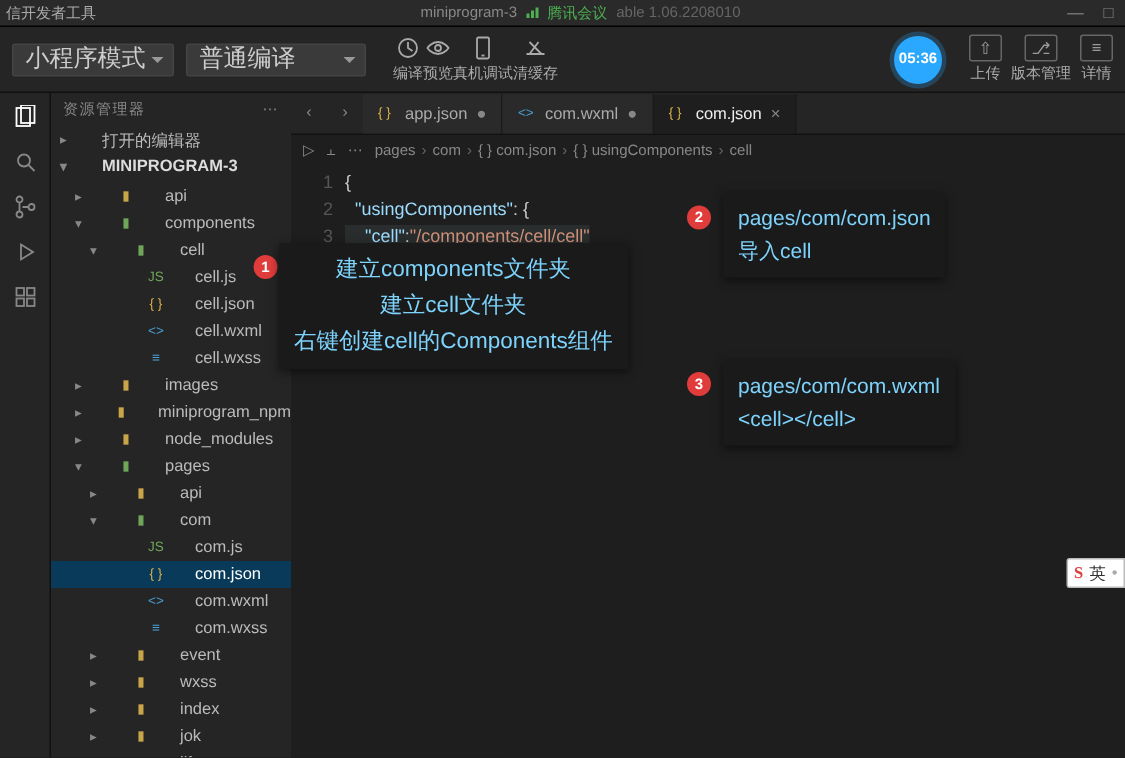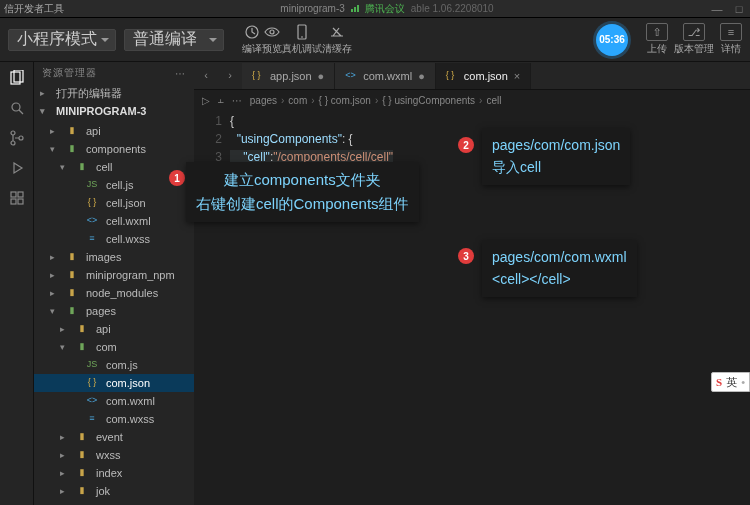--- a/index.html
+++ b/index.html
@@ -37,21 +37,21 @@
   .activity { width:34px; background:#252525; display:flex; flex-direction:column; align-items:center; padding-top:6px; gap:10px; border-right:1px solid #111;}
   .activity .aicon { width:20px; height:20px; color:#888; display:flex; align-items:center; justify-content:center; }
   .activity .aicon.active { color:#fff; }
   .activity .aicon svg { width:16px; height:16px; }
 
   
   .sidebar { width:160px; background:#252525; color:#bbb; font-size:11px; overflow:hidden; }
   .side-head { display:flex; align-items:center; justify-content:space-between; padding:4px 8px; font-size:10px; color:#888; letter-spacing:1px;}
   .side-head .dots{color:#888;}
   .tree { padding:2px 0; }
-  .node { display:flex; align-items:center; height:18px; padding-left: calc(var(--d,0)*10px + 6px); gap:8px; white-space:nowrap;}
+  .node { display:flex; align-items:center; height:18px; padding-left: calc(var(--d,0)*10px + 6px); gap:20px; white-space:nowrap;}
   .node.sel { background:#0a3a5a; color:#fff; }
   .node .arrow { width:8px; display:inline-block; color:#888; font-size:9px;}
   .node .arrow.open::before{content:"▾";}
   .node .arrow.closed::before{content:"▸";}
   .node .arrow.none::before{content:"";}
   .ico { width:12px; height:12px; display:inline-block; text-align:center; font-size:9px;}
   .ico-folder{color:#c9a54a;}
   .ico-folder-g{color:#6fa65a;}
   .ico-js{color:#6fa65a;}
   .ico-json{color:#d8b14a;}
@@ -110,21 +110,21 @@
   <div class="right">
     <span class="wicon">―</span>
     <span class="wicon">□</span>
   </div>
 </div>
 
 <div class="toolbar">
   <div class="select">
       <span>小程序模式</span>
     </div>
-  <div class="select" style="width:100px">
+  <div class="select" style="width:120px">
       <span>普通编译</span>
     </div>
   <div class="tool-icons">
     <div class="ticon">
       <svg viewBox="0 0 16 16" fill="none" stroke="#aaa" stroke-width="1.2">
           <circle cx="8" cy="8" r="6"></circle>
           <path d="M8 4v4l3 2"></path>
         </svg>
       <span>编译</span>
     </div>
@@ -388,20 +388,21 @@
       <div class="codelines" id="codelines">
           <div><span class="cl-brace">{</span></div>
           <div>  <span class="cl-key">"usingComponents"</span><span class="cl-punc">:</span> <span class="cl-brace">{</span></div>
           <div class="hl-line">    <span class="cl-key">"cell"</span><span class="cl-punc">:</span><span class="cl-str">"/components/cell/cell"</span></div>
         </div>
     </div>
 
     <div class="badge" style="left:-25px; top:108px;">1</div>
     <div class="annot" style="left:-8px; top:100px; font-size:15px;text-align:center;">
       <div>建立components文件夹</div>
+      <div>建立cell文件夹</div>
       <div>右键创建cell的Components组件</div>
     </div>
 
     <div class="badge" style="left:264px; top:75px;">2</div>
     <div class="annot" style="left:288px; top:66px;">
       <div>pages/com/com.json</div>
       <div>导入cell</div>
     </div>
 
     <div class="badge" style="left:264px; top:186px;">3</div>

